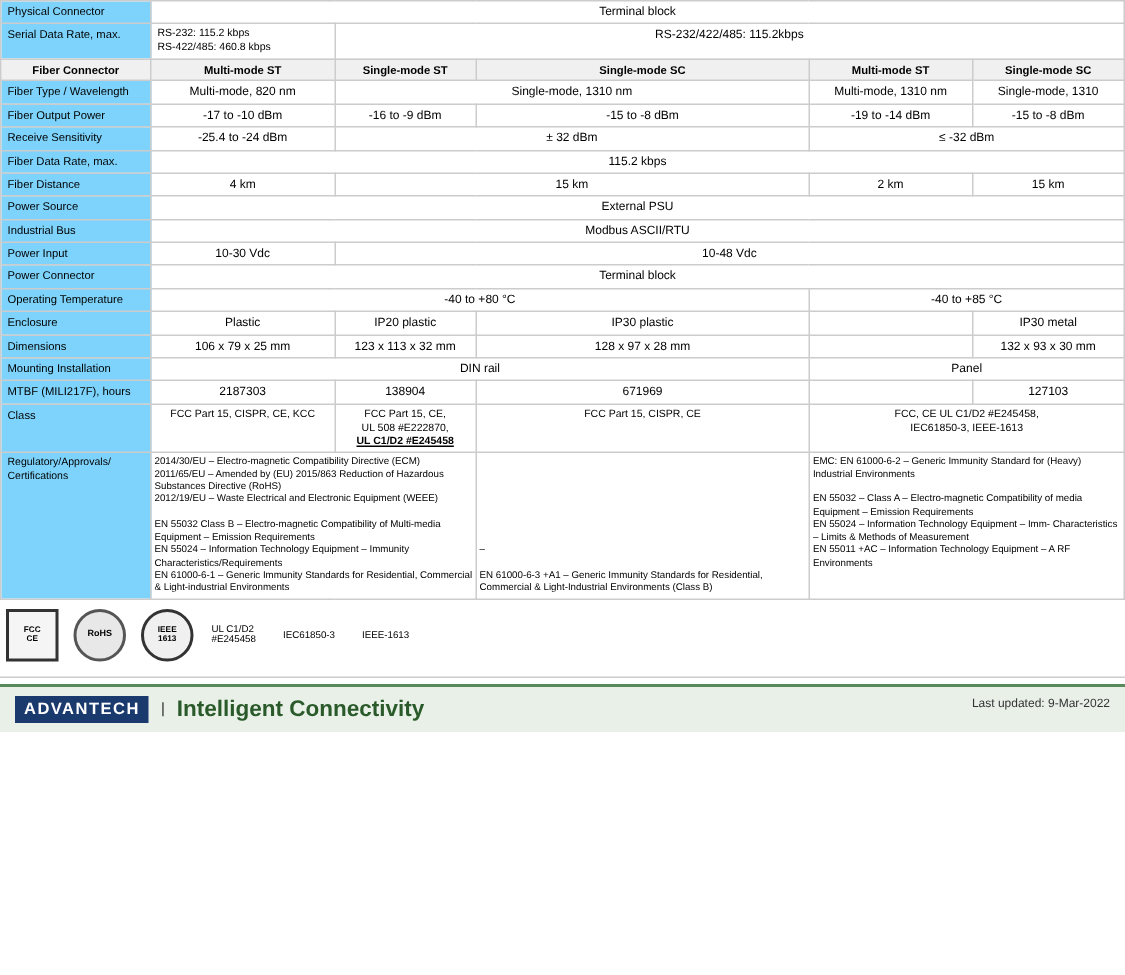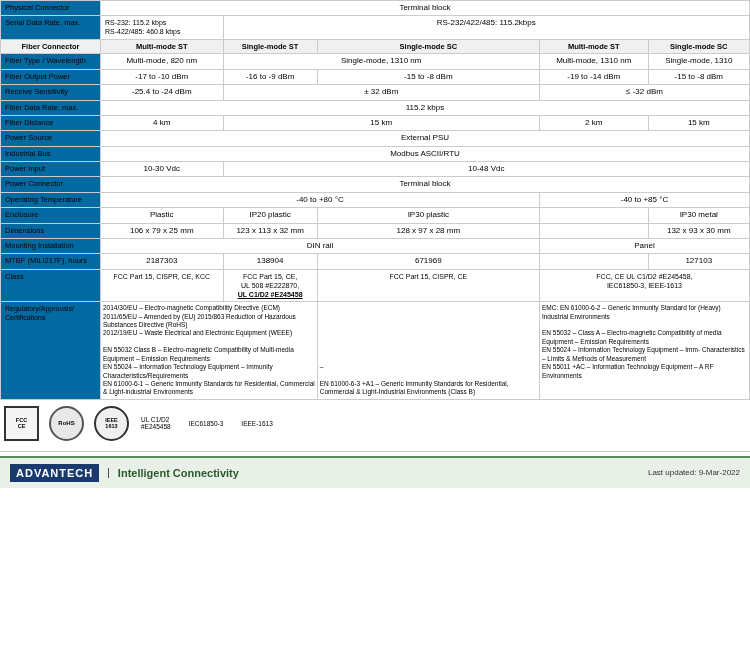--- a/index.html
+++ b/index.html
@@ -21,39 +21,38 @@
     .main-table td, .main-table th {
       border: 1px solid #ccc;
       padding: 2px 4px;
       vertical-align: top;
       line-height: 1.3;
     }
 
     .row-header {
       font-weight: normal;
       text-align: left;
-      background: #0369a1;
+      background: #7dd3fc;
       white-space: nowrap;
       width: 100px;
       font-size: 7.5px;
     }
     .center { text-align: center; }
     .small { font-size: 7px; }
 
     .col-header {
       background: #f0f0f0;
       font-weight: bold;
       text-align: center;
       font-size: 7.5px;
     }
 
     .footer-bar {
       background: #e8f0e8;
       display: flex;
-      align-items: center;
       padding: 6px 10px;
       border-top: 2px solid #5a8a5a;
       margin-top: 4px;
     }
 
     .footer-brand {
       display: flex;
       align-items: center;
       gap: 8px;
     }
@@ -61,21 +60,21 @@
     .brand-logo {
       background: #1a3a6e;
       color: white;
       font-weight: bold;
       font-size: 11px;
       padding: 3px 6px;
       letter-spacing: 1px;
     }
 
     .brand-tagline {
-      font-size: 11px;
+      font-size: 15px;
       font-weight: bold;
       color: #2a5a2a;
     }
 
     .footer-note {
       font-size: 8px;
       color: #333;
       margin-top: 2px;
     }
 

